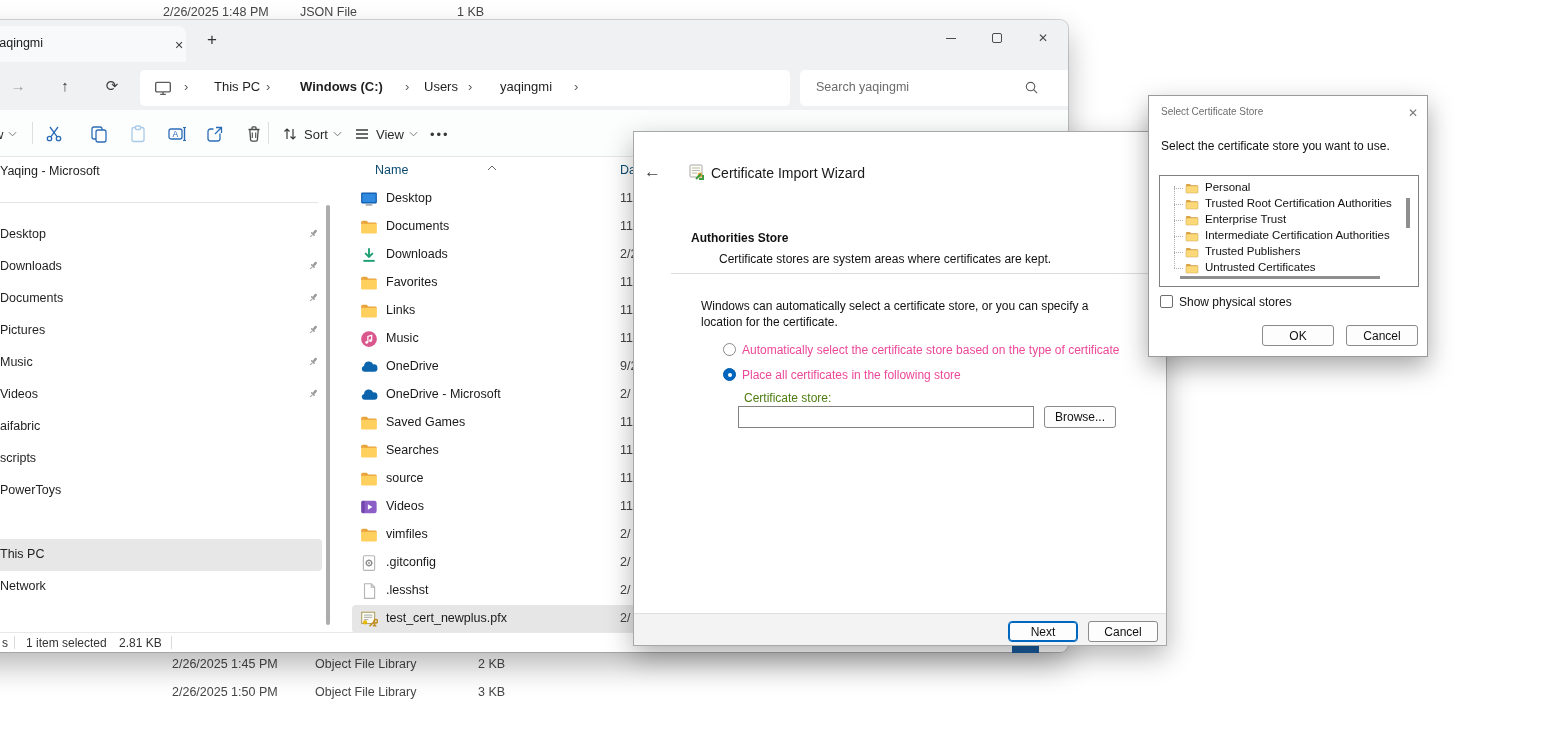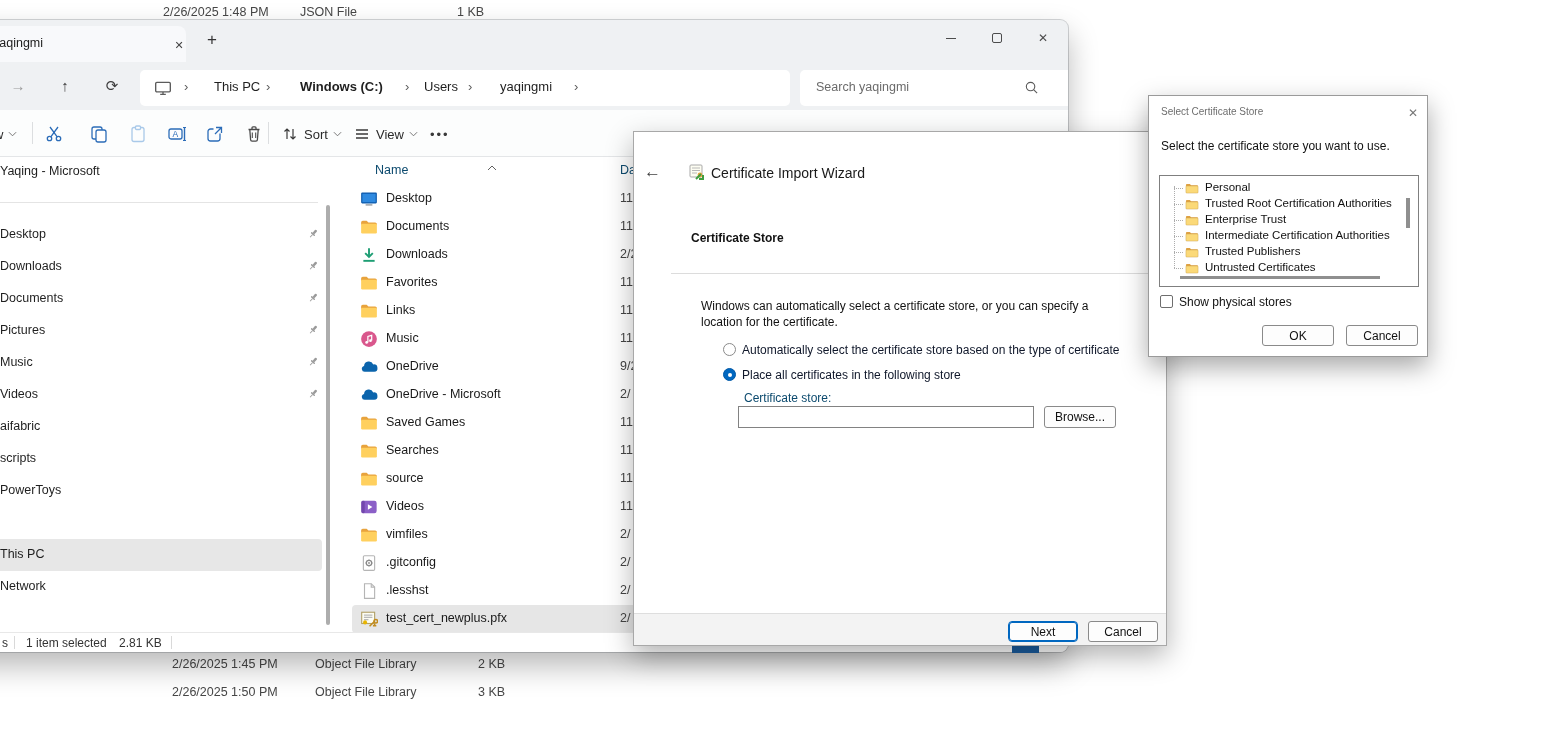--- a/index.html
+++ b/index.html
@@ -62,22 +62,22 @@
     border:1px solid #a8a8a8; box-shadow:0 10px 26px rgba(0,0,0,.30); z-index:30; }
   .wiz-back { left:10px; top:30px; font-size:17px; color:#3f3f3f; }
   .wiz-title { left:77px; top:33px; font-size:14px; color:#1a1a1a; }
   .wiz-heading { left:57px; top:99px; font-size:12px; font-weight:bold; color:#111; }
   .wiz-sub { left:85px; top:120px; font-size:12px; color:#111; }
   .wiz-hline { left:37px; top:141px; width:496px; height:1px; background:#dcdcdc; }
   .wiz-intro { left:67px; top:166px; width:428px; font-size:12px; color:#111; line-height:16px; }
   .radio { width:13px; height:13px; border-radius:50%; background:#fff; border:1px solid #8a8a8a; }
   .radio.on { background:#0067c0; border-color:#0059a8; }
   .radio.on::after { content:""; display:block; width:4px; height:4px; border-radius:50%; background:#fff; margin:3.5px auto; }
-  .radio-label { font-size:12px; color:#0f172a; position:absolute; white-space:nowrap; }
-  .wiz-store-label { left:110px; top:259px; font-size:12px; color:#0c4a6e; }
+  .radio-label { font-size:12px; color:#ec4899; position:absolute; white-space:nowrap; }
+  .wiz-store-label { left:110px; top:259px; font-size:12px; color:#4d7c0f; }
   .wiz-input { left:104px; top:274px; width:296px; height:22px; background:#fff; border:1px solid #828282; font-size:12px; padding:2px 4px; font-family:"Liberation Sans",sans-serif; }
   .btn { display:flex; align-items:center; justify-content:center; background:#fdfdfd; border:1px solid #8a8a8a; border-radius:3px; font-size:12px; color:#111; }
   .wiz-footer { left:0; top:481px; width:532px; height:32px; background:#f3f3f3; border-top:1px solid #dedede; }
 
   
   #selstore { left:1148px; top:95px; width:280px; height:262px; background:#ffffff;
     border:1px solid #9a9a9a; box-shadow:0 10px 24px rgba(0,0,0,.34); z-index:40; }
   .ss-title { left:12px; top:10px; font-size:10px; color:#6e6e6e; }
   .ss-close { left:255px; top:8px; width:18px; height:18px; text-align:center; line-height:18px; font-size:12px; color:#777; }
   .ss-prompt { left:12px; top:43px; font-size:12px; color:#111; }
@@ -496,21 +496,22 @@
     <div class="abs wiz-back">←</div>
     <span class="abs" style="left:54px; top:31px;">
       <svg width="18" height="18" viewBox="0 0 18 18">
           <rect x="2" y="2" width="12" height="12" rx="1" fill="#fdfdf2" stroke="#a9a9a9"></rect>
           <path d="M4 5 h8 M4 7.5 h8 M4 10 h5" stroke="#b9b9b9" stroke-width="1"></path>
           <circle cx="12" cy="12" r="2.4" fill="#e8a33d"></circle>
           <path d="M8 16 l5-5 M11 16 h4 v-4" stroke="#3f9e3f" stroke-width="2" fill="none"></path>
         </svg>
     </span>
     <div class="abs wiz-title">Certificate Import Wizard</div>
-    <div class="abs wiz-heading">Certificate Store</div>
+    <div class="abs wiz-heading">Authorities Store</div>
+    <div class="abs wiz-sub">Certificate stores are system areas where certificates are kept.</div>
     <div class="abs wiz-hline"></div>
     <div class="abs wiz-intro">Windows can automatically select a certificate store, or you can specify a location for the certificate.</div>
 
     <div class="abs radio" style="left:89px; top:211px;"></div>
     <span class="radio-label" style="left:108px; top:211px;">Automatically select the certificate store based on the type of certificate</span>
 
     <div class="abs radio on" style="left:89px; top:236px;"></div>
     <span class="radio-label" style="left:108px; top:236px;">Place all certificates in the following store</span>
 
     <div class="abs wiz-store-label">Certificate store:</div>

